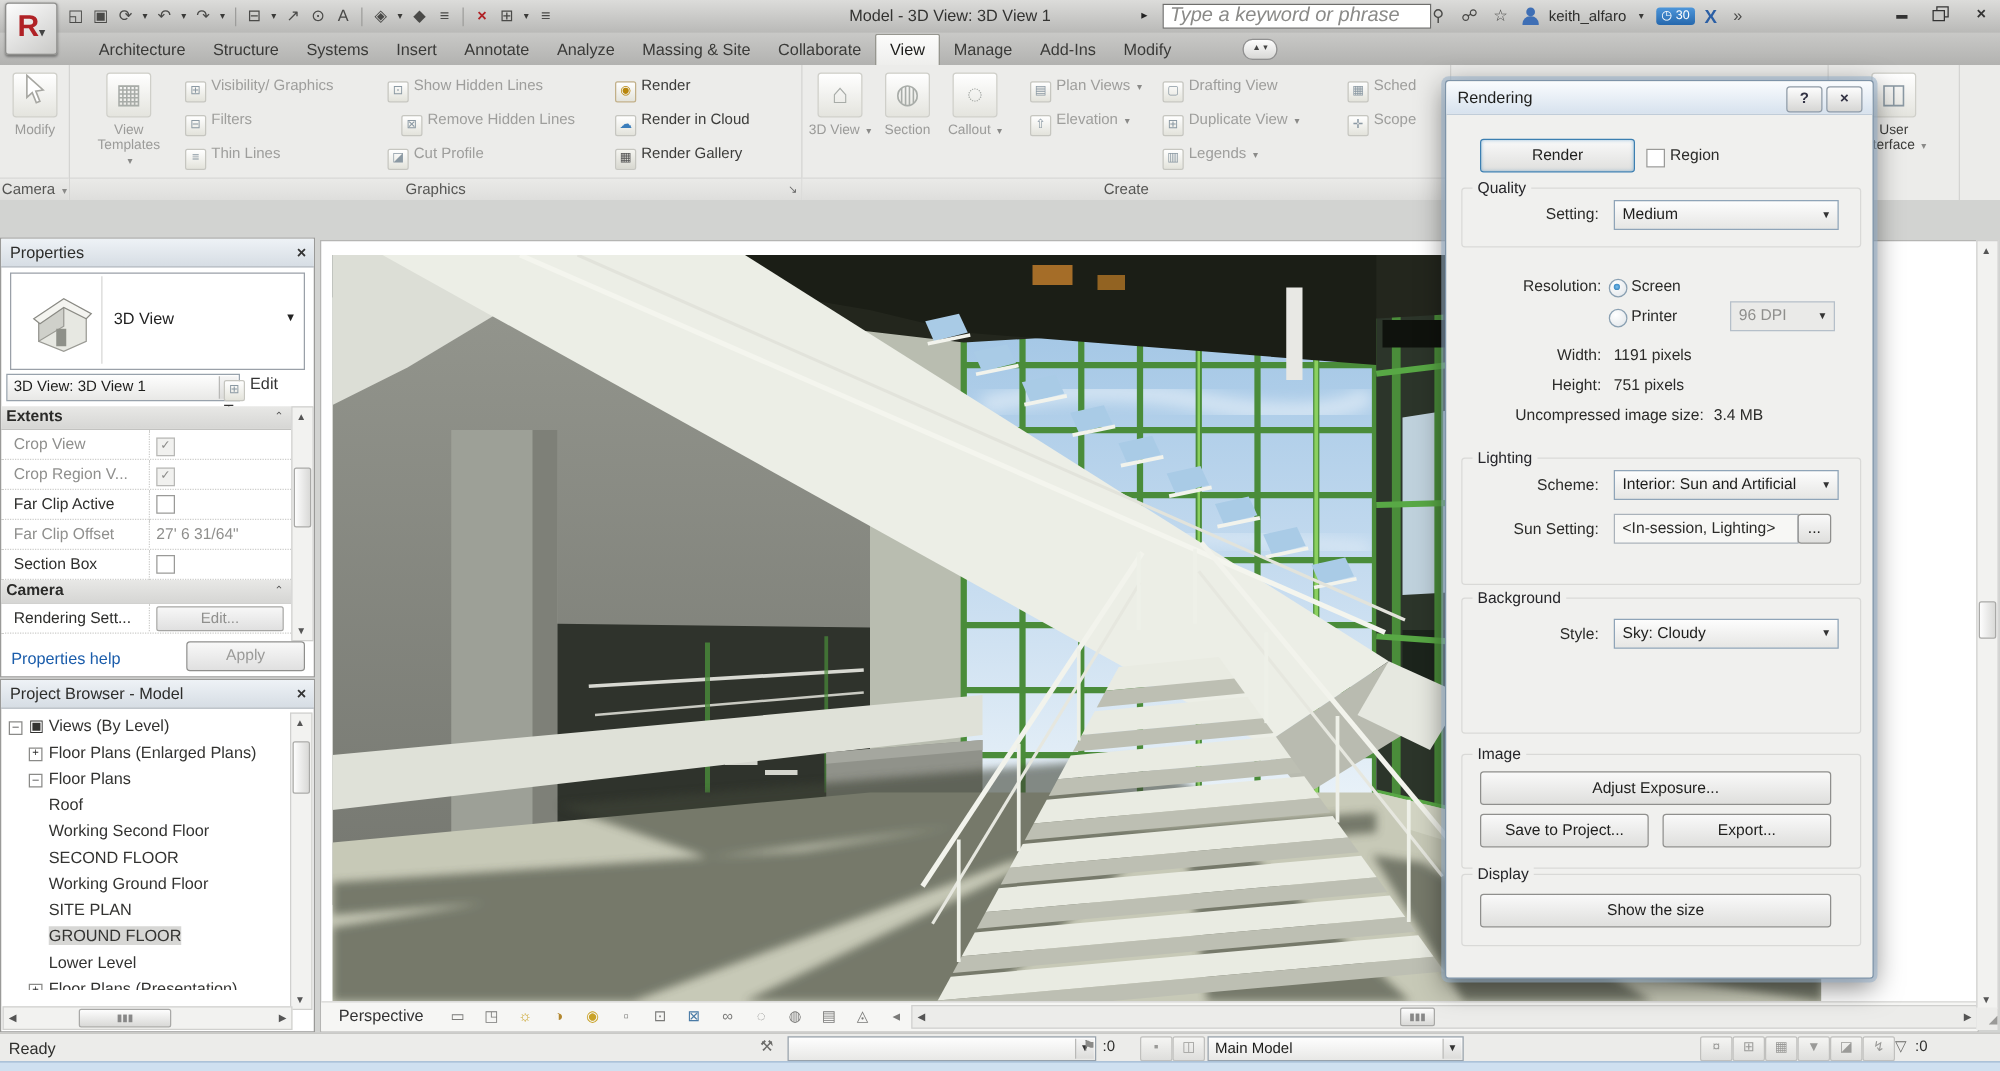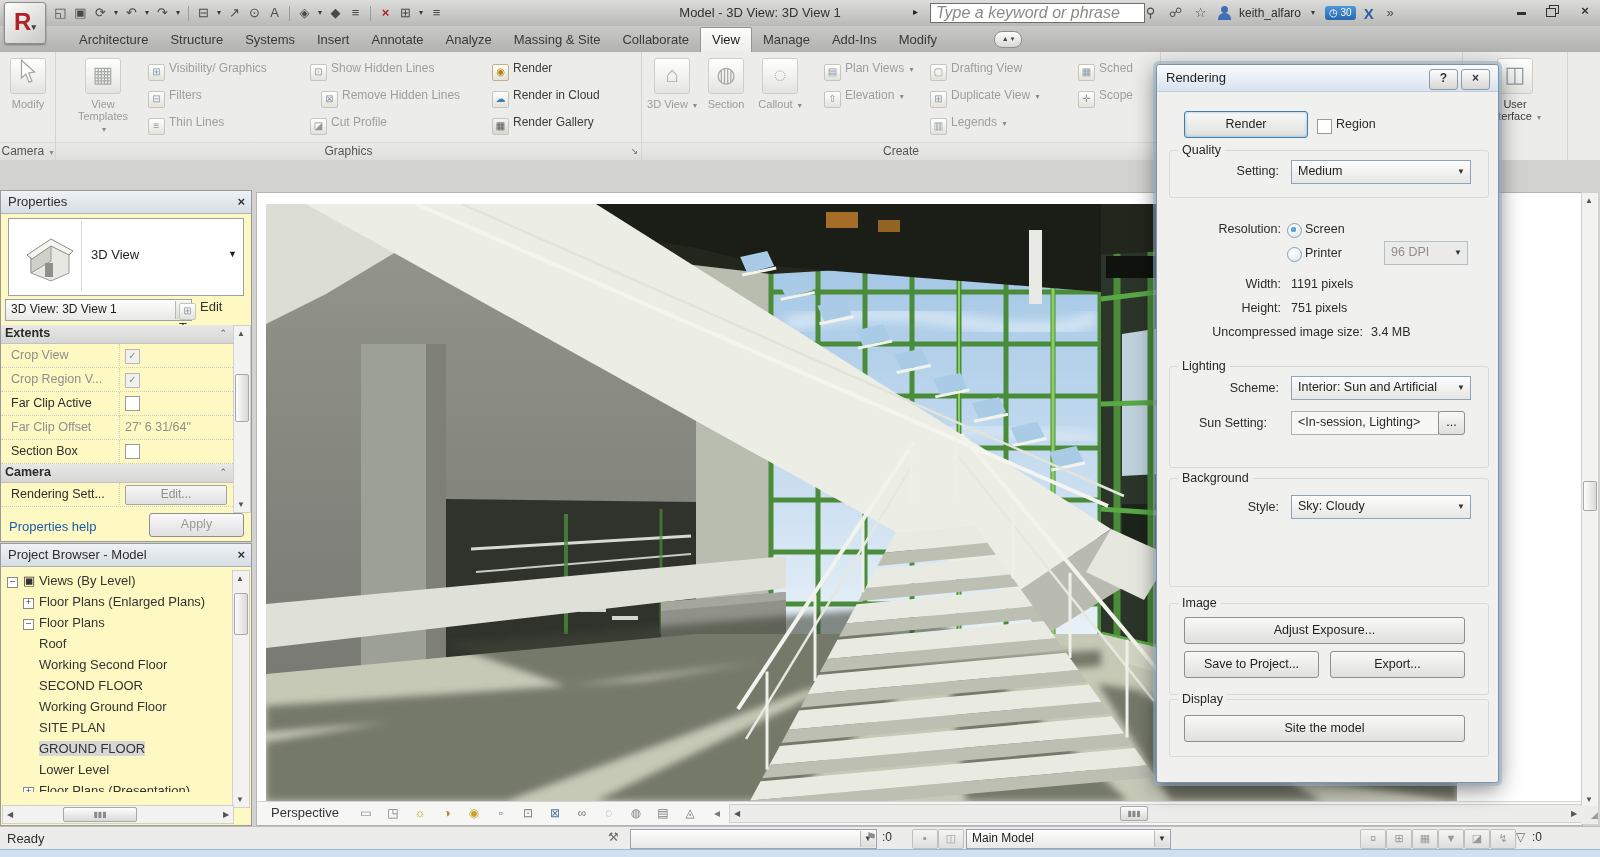--- a/index.html
+++ b/index.html
@@ -57,21 +57,21 @@
   .smbtn{position:absolute;height:21px;line-height:21px;white-space:nowrap;font-size:12px;color:#9e9e9c;cursor:default;}
   .smbtn.en{color:#3c3c3a;}
   .mini-ic{display:inline-block;width:15px;height:15px;border:1px solid #c6c6c0;border-radius:2px;
     background:linear-gradient(#fff,#e3e3db);vertical-align:-3px;margin-right:4px;text-align:center;
     line-height:13px;font-size:10px;color:#8b99a3;}
   .mini-ic.c-render{color:#b8860b;border-color:#c2b089;}
   .mini-ic.c-cloud{color:#3a7dbb;}
   .mini-ic.c-dark{color:#555;background:linear-gradient(#f4f4f0,#d8d8d0);}
   .dd{font-size:8px;color:#8a8a88;margin-left:2px;}
   
-  .pal{position:absolute;left:0;width:250px;background:#fef9c3;border:1px solid #9a9a98;}
+  .pal{position:absolute;left:0;width:250px;background:#ffffff;border:1px solid #9a9a98;}
   .palhdr{height:22px;background:linear-gradient(#eef2f6,#d6dde4);border-bottom:1px solid #aab2ba;
     line-height:22px;padding-left:7px;font-size:13px;color:#2d2d2b;position:relative;}
   .palx{position:absolute;right:6px;top:0;font-size:13px;color:#333;font-weight:bold;line-height:22px;}
   .typebox{position:absolute;left:7px;top:27px;width:234px;height:76px;border:1px solid #9aa0a8;background:#fff;}
   .typeimg{position:absolute;left:2px;top:2px;width:70px;height:70px;border-right:1px solid #d8d8d6;}
   .typelbl{position:absolute;left:82px;top:28px;font-size:13px;color:#222;}
   .typedd{position:absolute;right:6px;top:30px;font-size:9px;color:#222;}
   .combo{position:relative;background:linear-gradient(#fefefe,#e8e8e6);border:1px solid #98a2ac;height:20px;
     line-height:19px;padding:0 18px 0 5px;font-size:12px;color:#1d1d1b;white-space:nowrap;overflow:hidden;}
   .combo .arr{position:absolute;right:1px;top:1px;bottom:1px;width:14px;text-align:center;font-size:8px;
@@ -646,21 +646,21 @@
     <span class="dlbl" style="left:20px;top:260px;width:186px;" data-name="size-label">Uncompressed image size:</span>
     <span class="dval" style="left:214px;top:260px;" data-name="size-value">3.4 MB</span>
 
     <div class="grp" style="top:301px;height:100px;" data-name="lighting-group">
       <span class="grp-label" data-name="lighting-group-label">Lighting</span>
     </div>
     <span class="dlbl" style="left:42px;top:316px;width:80px;" data-name="scheme-label">Scheme:</span>
     <div class="dcombo" style="left:134px;top:311px;width:172px;" data-name="scheme-combobox">
       <span>Interior: Sun and Artificial</span><span class="arr">▼</span>
     </div>
-    <span class="dlbl" style="left:30px;top:351px;width:92px;text-align:center;" data-name="sun-setting-label">Sun Setting:</span>
+    <span class="dlbl" style="left:30px;top:351px;width:92px;" data-name="sun-setting-label">Sun Setting:</span>
     <div class="dtextbox" style="left:134px;top:346px;width:140px;" data-name="sun-setting-field">
       <span>&lt;In-session, Lighting&gt;</span>
     </div>
     <div class="dbtn" style="left:281px;top:346px;width:25px;height:22px;line-height:21px;" data-name="sun-setting-browse-button">...</div>
 
     <div class="grp" style="top:413px;height:107px;" data-name="background-group">
       <span class="grp-label" data-name="background-group-label">Background</span>
     </div>
     <span class="dlbl" style="left:42px;top:435px;width:80px;" data-name="style-label">Style:</span>
     <div class="dcombo" style="left:134px;top:430px;width:172px;" data-name="background-style-combobox">
@@ -670,16 +670,16 @@
     <div class="grp" style="top:538px;height:90px;" data-name="image-group">
       <span class="grp-label" data-name="image-group-label">Image</span>
     </div>
     <div class="dbtn" style="left:27px;top:552px;width:279px;" data-name="adjust-exposure-button">Adjust Exposure...</div>
     <div class="dbtn" style="left:27px;top:586px;width:133px;" data-name="save-to-project-button">Save to Project...</div>
     <div class="dbtn" style="left:173px;top:586px;width:133px;" data-name="export-button">Export...</div>
 
     <div class="grp" style="top:634px;height:56px;" data-name="display-group">
       <span class="grp-label" data-name="display-group-label">Display</span>
     </div>
-    <div class="dbtn" style="left:27px;top:650px;width:279px;" data-name="show-the-model-button">Site the model</div>
+    <div class="dbtn" style="left:27px;top:650px;width:279px;" data-name="show-the-model-button">Show the size</div>
   </div>
 
 </div>
 
 </body></html>

